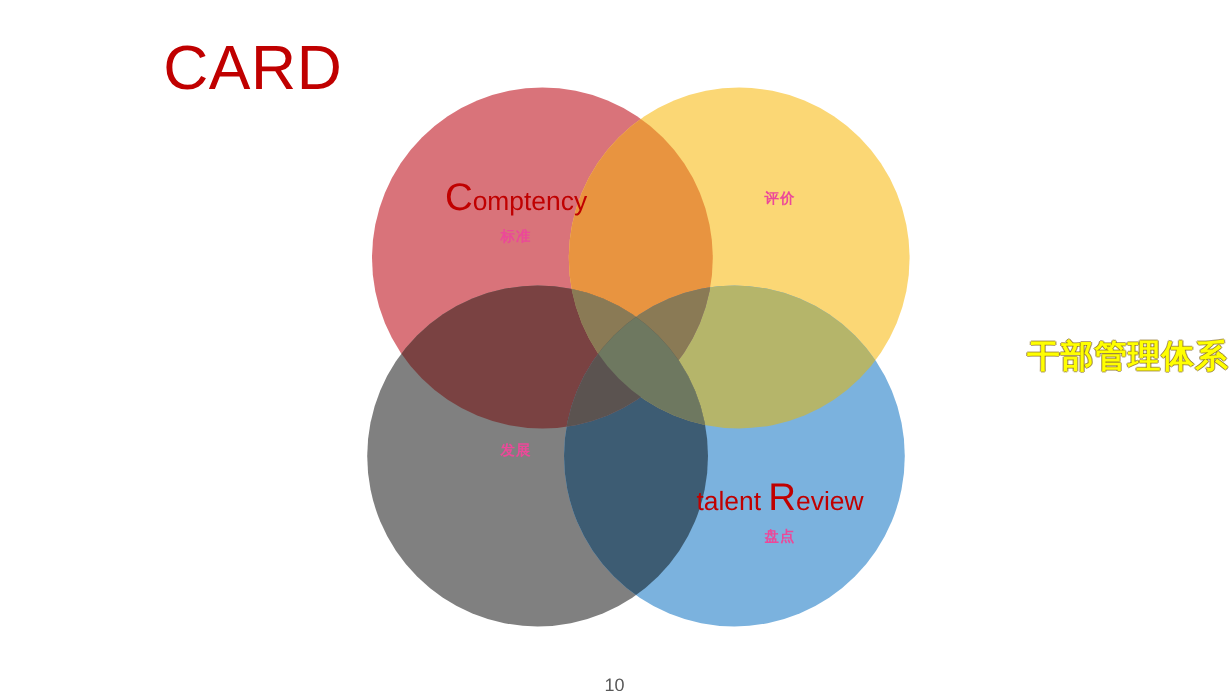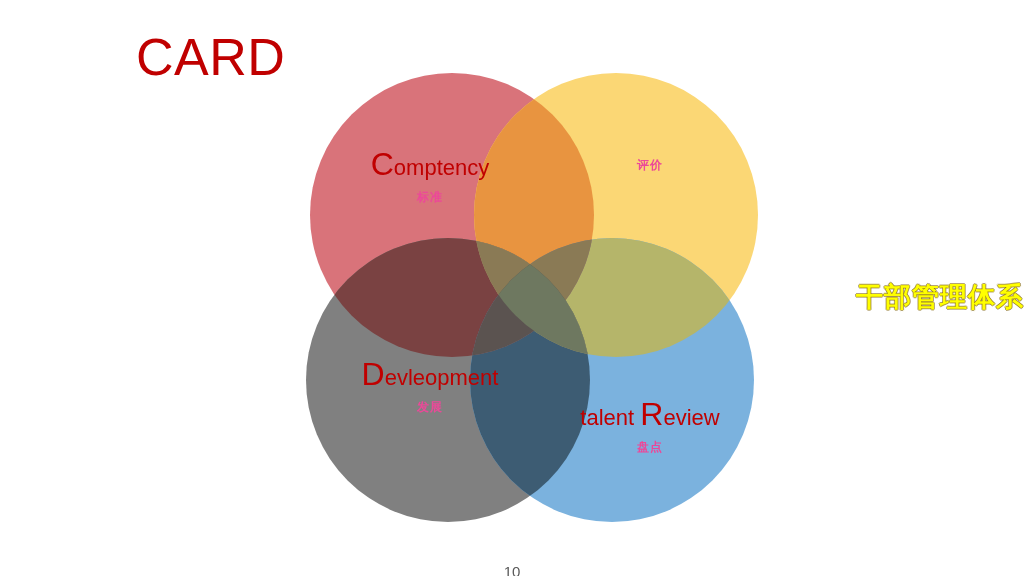--- a/index.html
+++ b/index.html
@@ -219,21 +219,20 @@
   <div class="venn-label" id="label-competency">
     <span class="eng"><span class="cap">C</span><span>omptency</span></span>
     <span class="cn">标准</span>
   </div>
 
   <div class="venn-label" id="label-assessment">
     <span class="cn">评价</span>
   </div>
 
   <div class="venn-label" id="label-development">
-    <span class="eng"><span class="cap">D</span><span>evleopment</span></span>
     <span class="cn">发展</span>
   </div>
 
   <div class="venn-label" id="label-talent-review">
     <span class="eng"><span>talent </span><span class="cap">R</span><span>eview</span></span>
     <span class="cn">盘点</span>
   </div>
 
   <div id="center-label">干部管理体系</div>
 

